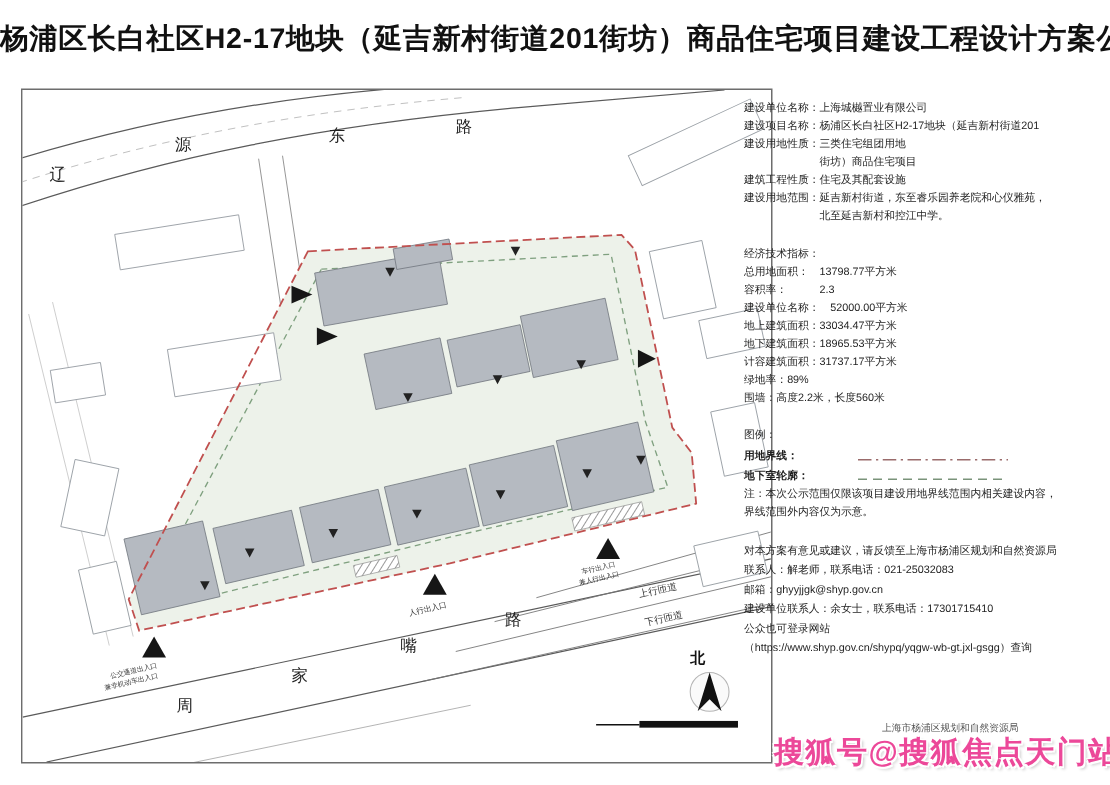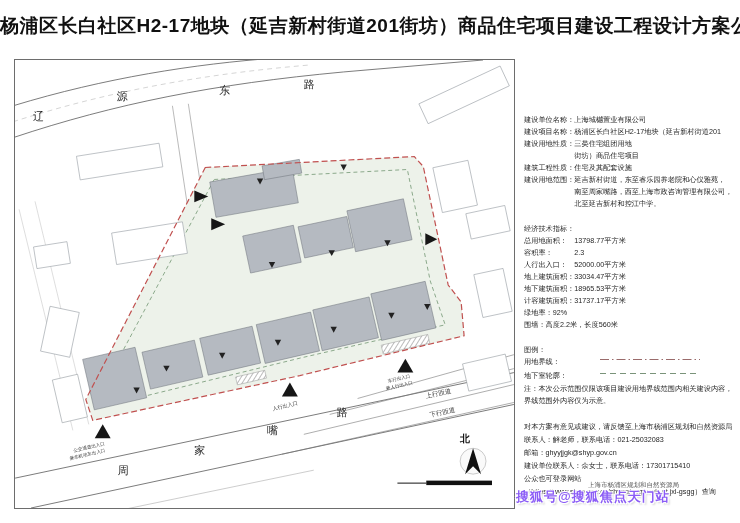--- a/index.html
+++ b/index.html
@@ -12,35 +12,35 @@
     position:absolute;top:13px;left:0;width:740px;text-align:center;
     font-size:19px;font-weight:900;letter-spacing:.5px;color:#111;
     font-family:"Liberation Sans","DejaVu Sans",sans-serif;white-space:nowrap;
   }
   .map-frame{
     position:absolute;left:14px;top:59px;width:501px;height:450px;
     border:1px solid #6d6d6d;background:#fff;box-sizing:border-box;
   }
   .map-frame svg{display:block;width:100%;height:100%;}
   .panel{
-    position:absolute;left:524px;top:66px;width:213px;
-    font-size:7.2px;line-height:12px;color:#1f1f1f;margin-top:48px;
+    position:absolute;left:496px;top:66px;width:213px;
+    font-size:7.2px;line-height:12px;color:#1f1f1f;
   }
   .sec{margin-bottom:13px;}
   .ln{white-space:nowrap;}
-  .legend-row{display:flex;align-items:flex-start;height:13.5px;}
+  .legend-row{display:flex;align-items:flex-end;height:13.5px;font-weight:bold;}
   .legend-row .lab{width:74px;flex:0 0 auto;}
   .legend-row svg{flex:0 0 auto;}
   .notice .ln{line-height:13px;}
   .agency{
     position:absolute;left:588px;top:481px;font-size:6.5px;color:#555;white-space:nowrap;
   }
   .watermark{
     position:absolute;left:516px;top:488px;width:224px;text-align:left;
-    font-size:13px;font-weight:900;color:#8b5cf6;letter-spacing:1px;white-space:nowrap;
+    font-size:20px;font-weight:900;color:#ec4899;letter-spacing:1px;white-space:nowrap;
     text-shadow:1px 1px 0 #fff,-1px -1px 0 #fff,1px -1px 0 #fff,-1px 1px 0 #fff,2px 2px 2px #cfcfcf;
   }
   .road-char{font-size:11px;fill:#222;}
   .tiny-lab{fill:#333;}
 </style>
 </head>
 <body>
 
 <div class="sheet">
 
@@ -180,33 +180,32 @@
 
   <div class="panel">
 
     <div class="sec">
       <div class="ln">建设单位名称：上海城樾置业有限公司</div>
       <div class="ln">建设项目名称：杨浦区长白社区H2-17地块（延吉新村街道201</div>
       <div class="ln">建设用地性质：三类住宅组团用地</div>
       <div class="ln">　　　　　　　街坊）商品住宅项目</div>
       <div class="ln">建筑工程性质：住宅及其配套设施</div>
       <div class="ln">建设用地范围：延吉新村街道，东至睿乐园养老院和心仪雅苑，</div>
-      <div class="ln">　　　　　　　南至周家嘴路，西至上海市政咨询管理有限公司，</div>
       <div class="ln">　　　　　　　北至延吉新村和控江中学。</div>
     </div>
 
     <div class="sec">
       <div class="ln">经济技术指标：</div>
       <div class="ln">总用地面积：　13798.77平方米</div>
       <div class="ln">容积率：　　　2.3</div>
-      <div class="ln">人行出入口：　52000.00平方米</div>
+      <div class="ln">建设单位名称：　52000.00平方米</div>
       <div class="ln">地上建筑面积：33034.47平方米</div>
       <div class="ln">地下建筑面积：18965.53平方米</div>
       <div class="ln">计容建筑面积：31737.17平方米</div>
-      <div class="ln">绿地率：92%</div>
+      <div class="ln">绿地率：89%</div>
       <div class="ln">围墙：高度2.2米，长度560米</div>
     </div>
 
     <div class="sec">
       <div class="ln">图例：</div>
       <div class="legend-row">
         <span class="lab ln">用地界线：</span>
         <svg width="104" height="7">
           <line x1="2" y1="3.5" x2="102" y2="3.5" stroke="#9a6b6b" stroke-width="1" stroke-dasharray="9 3 1.5 3"></line>
         </svg>

